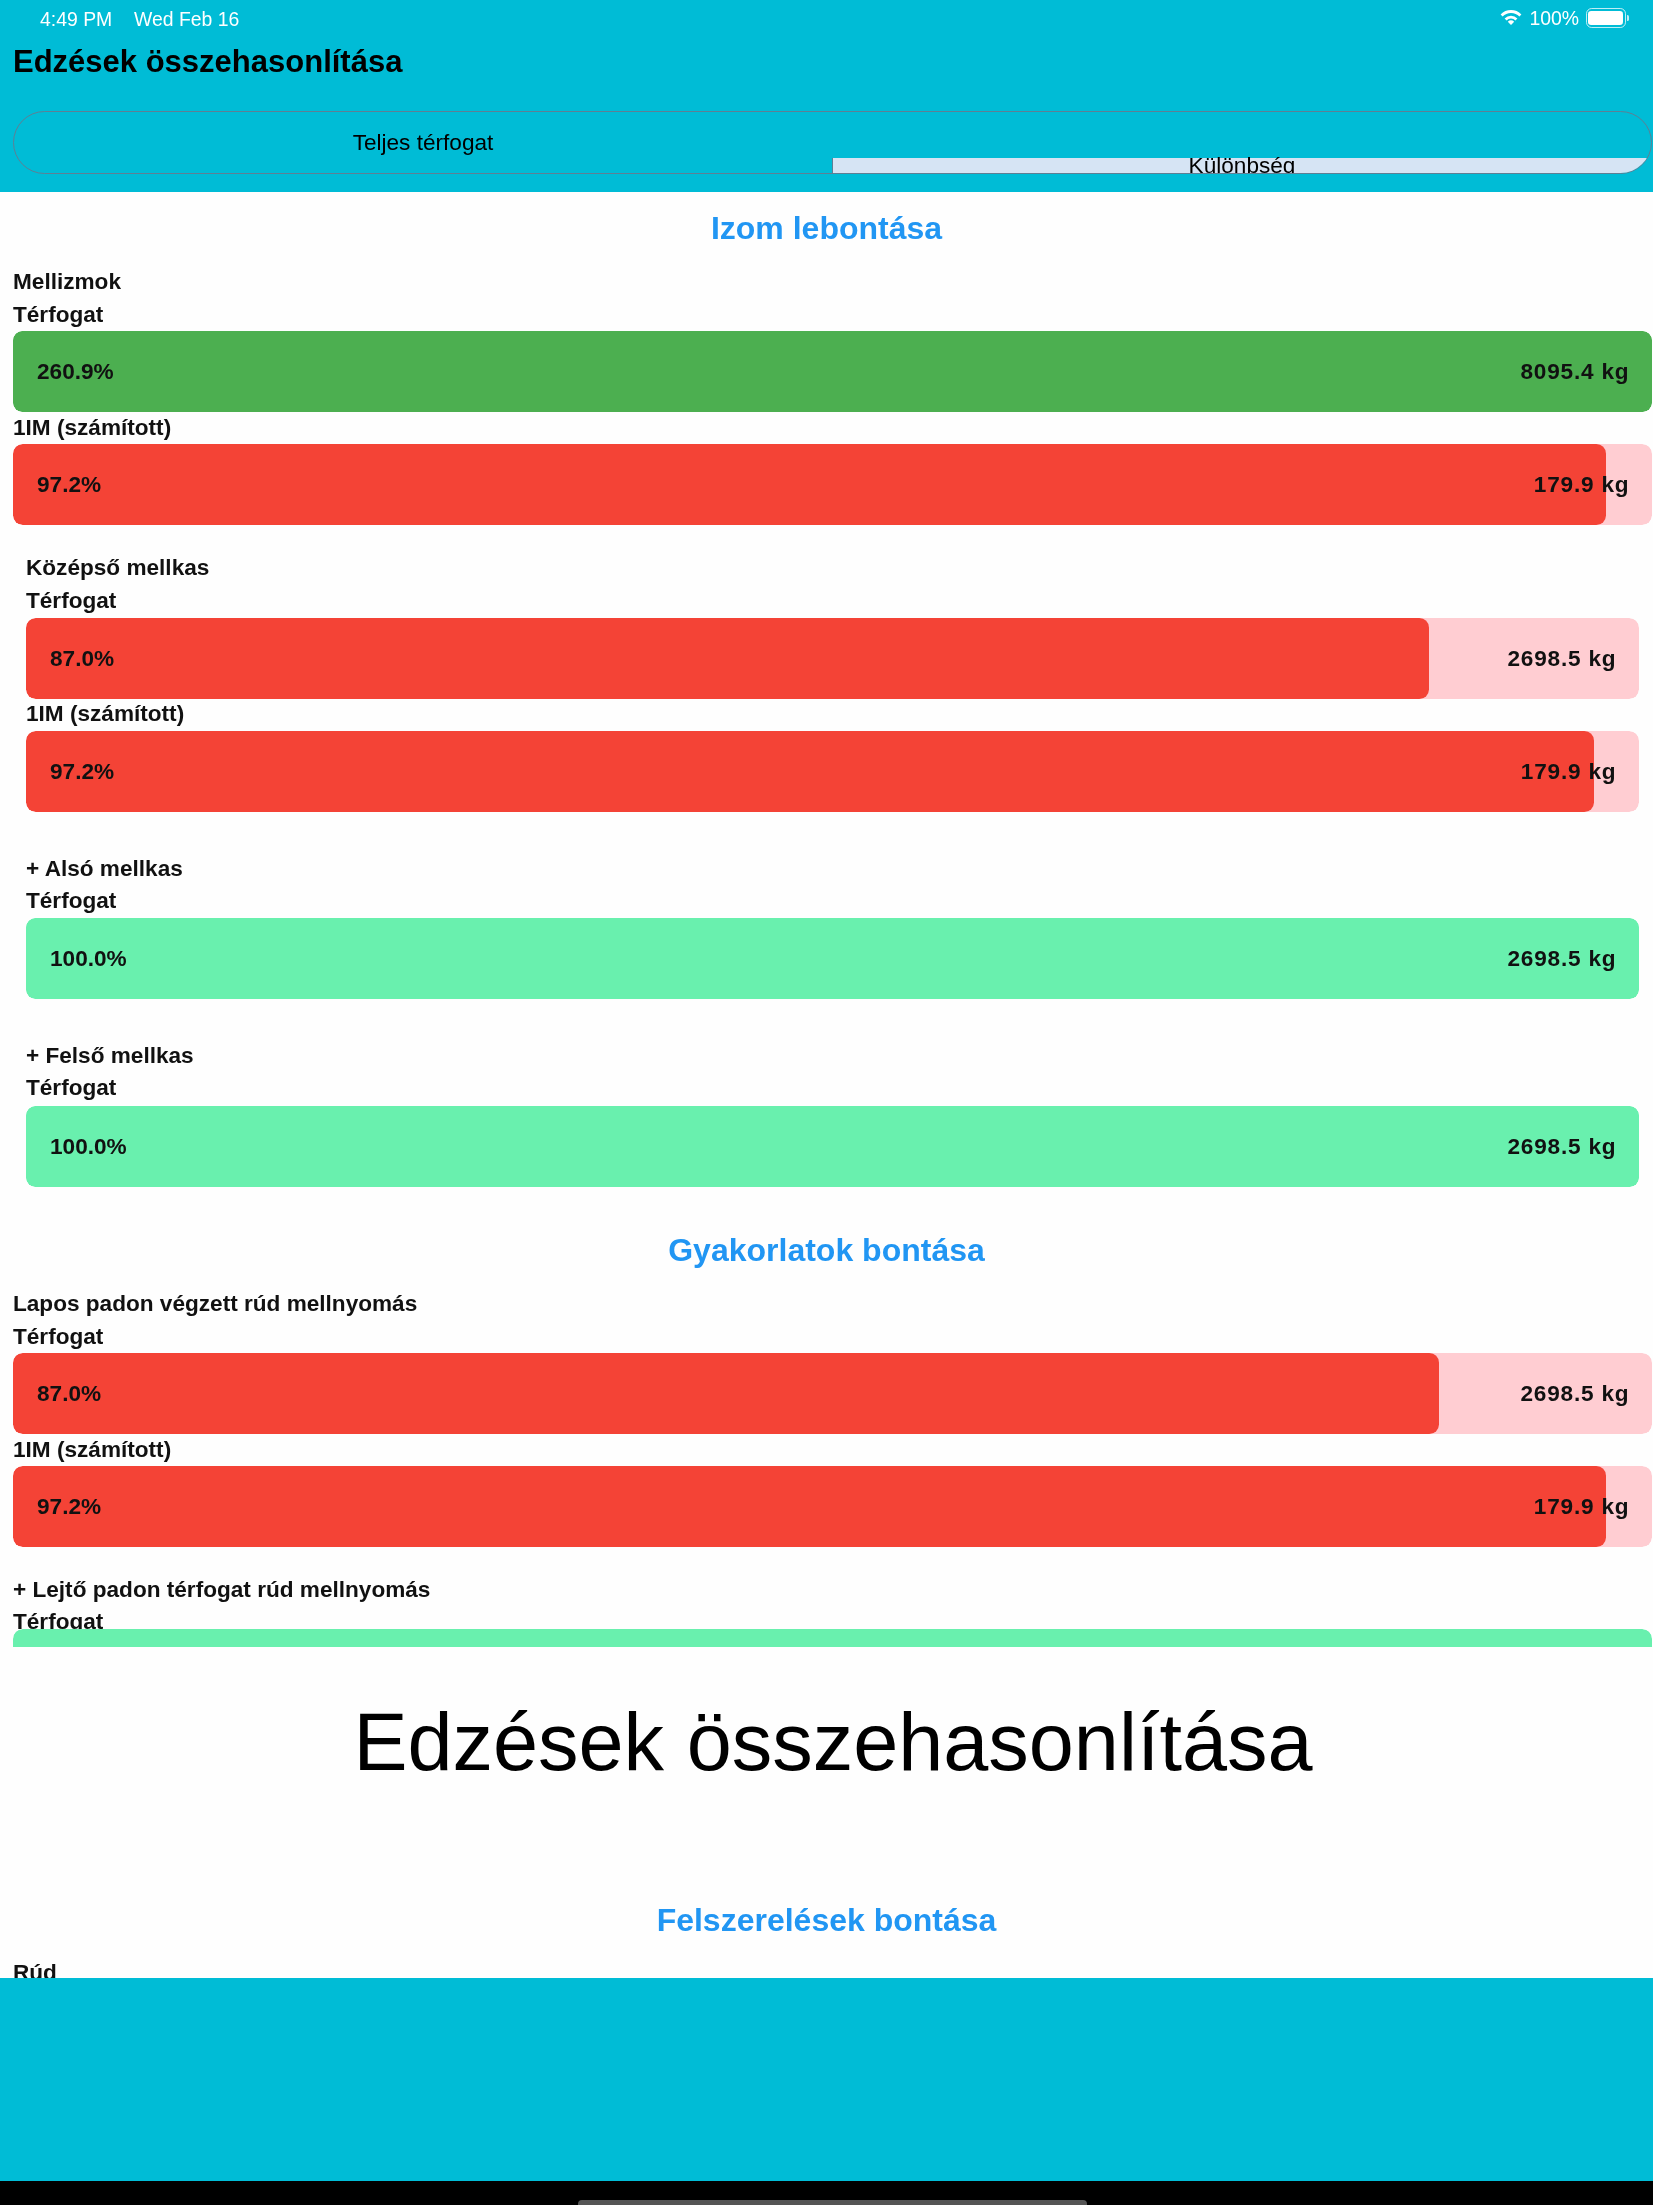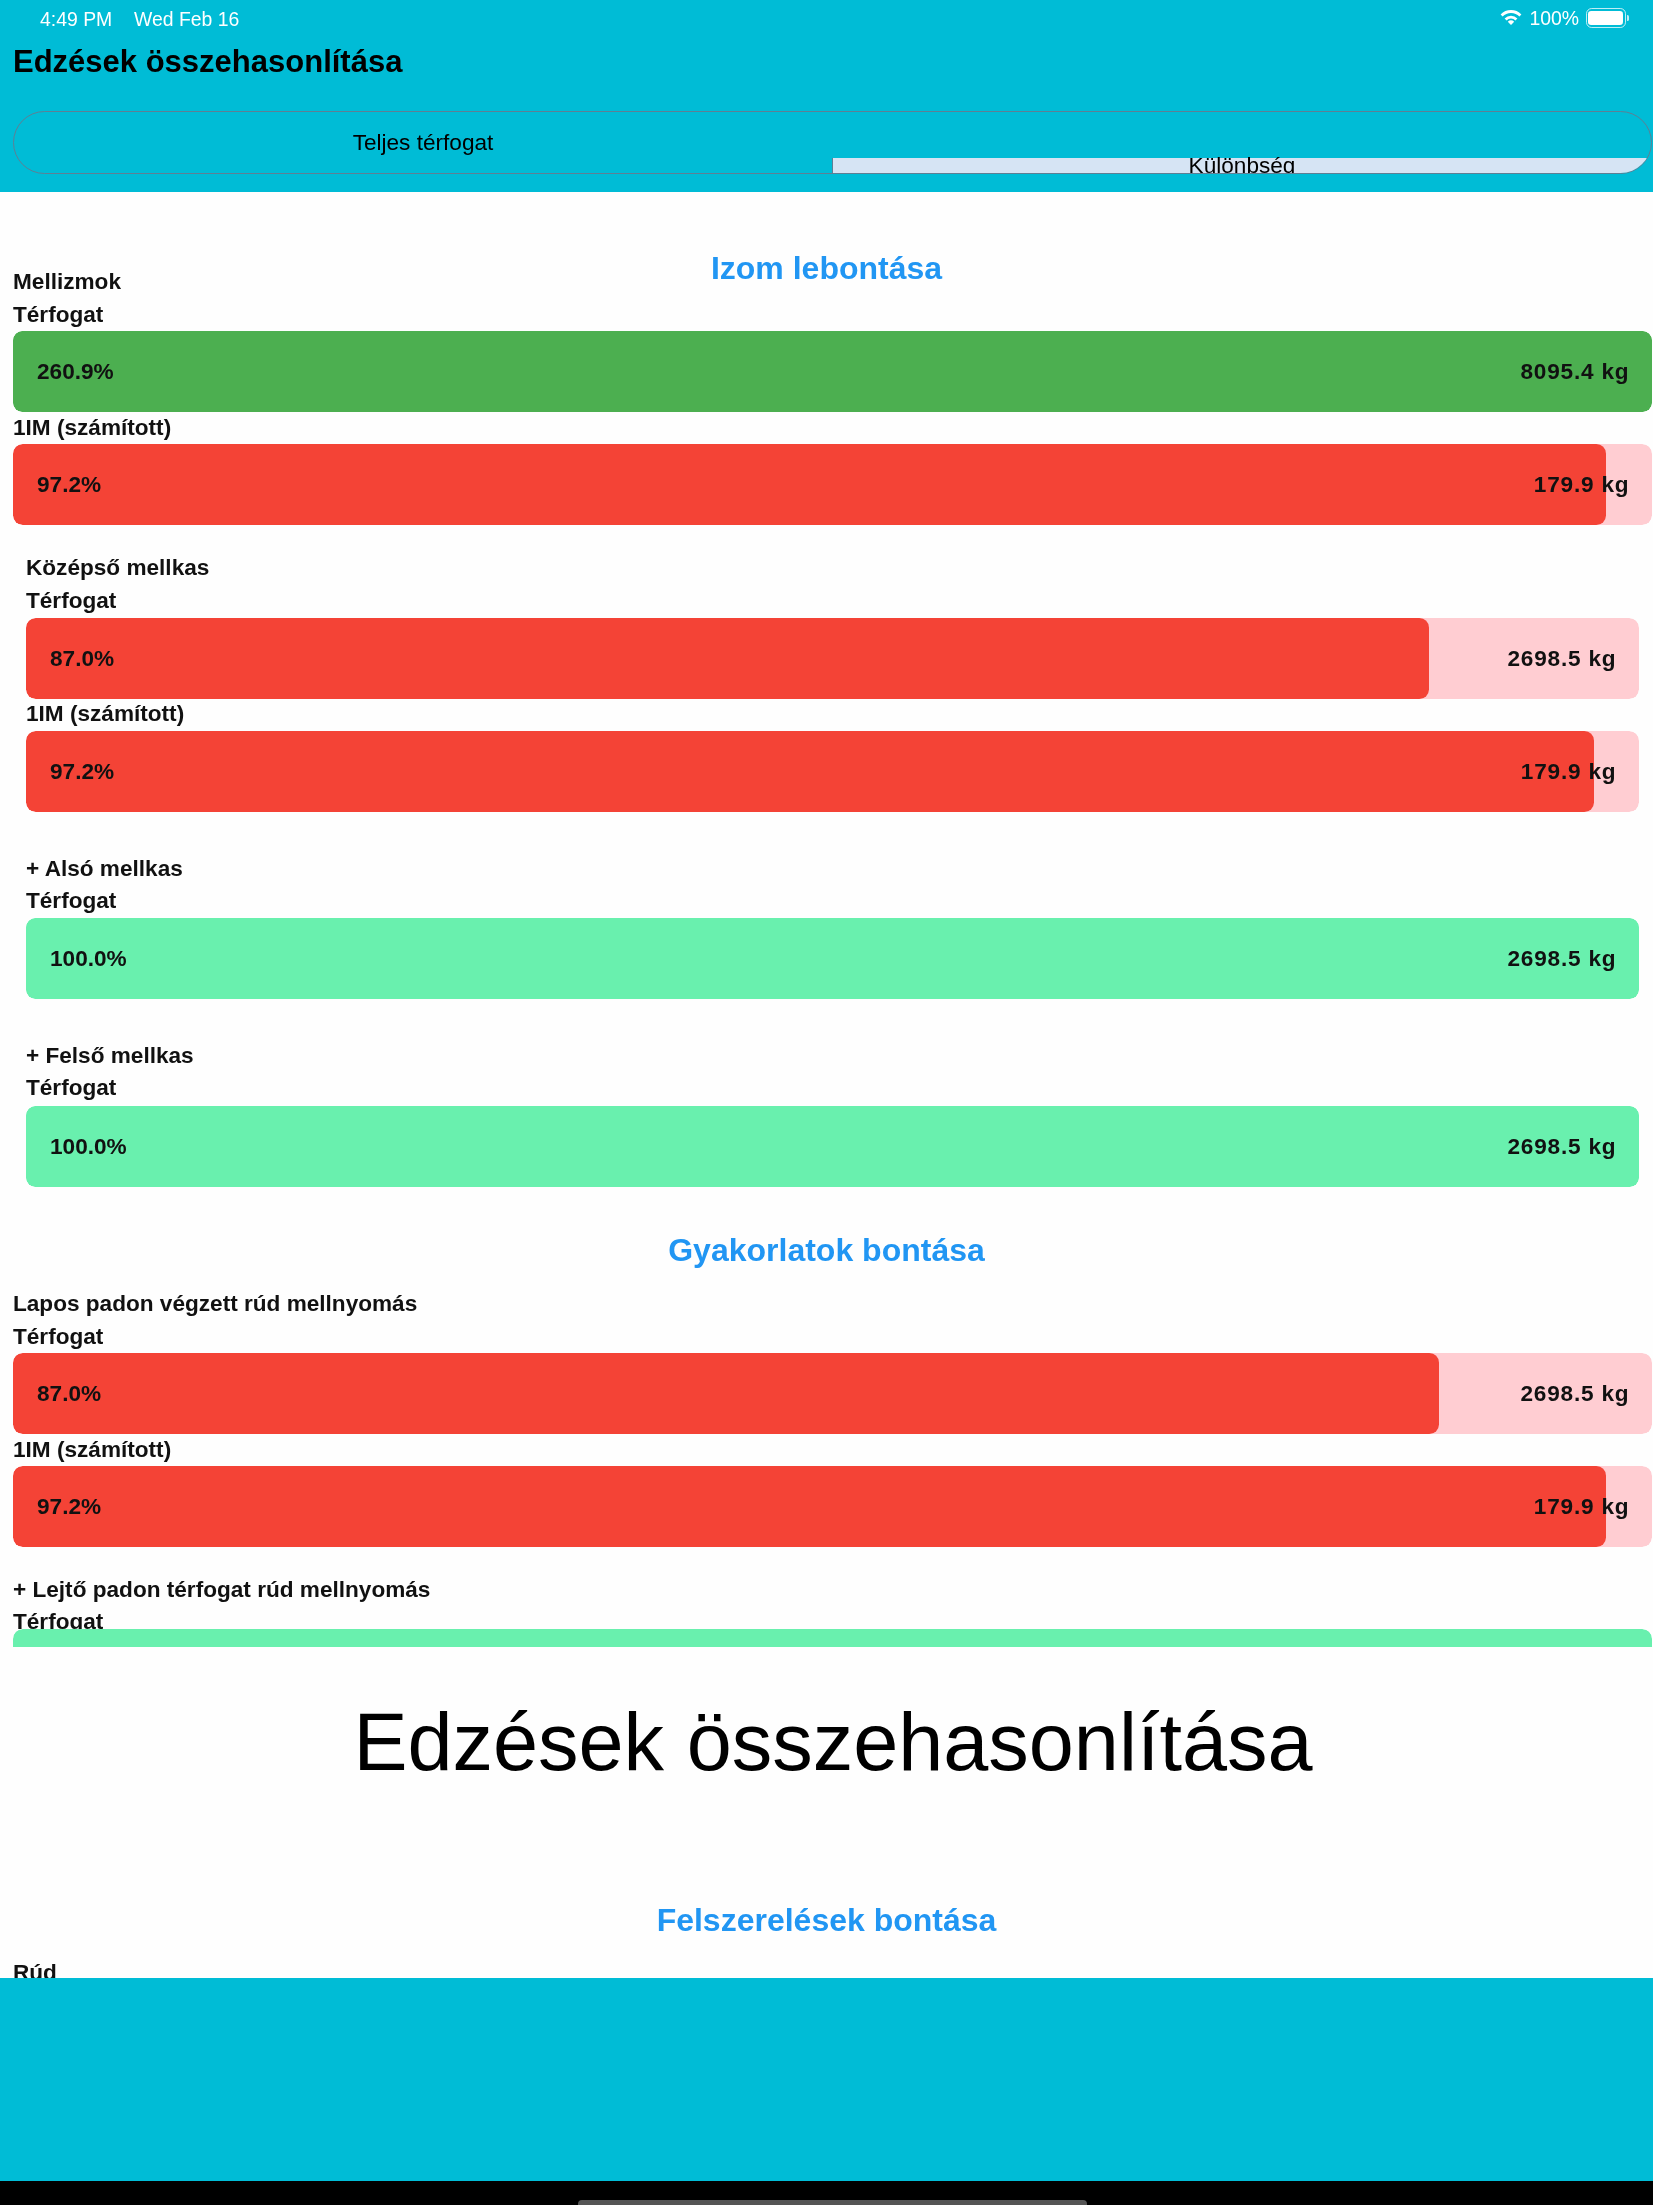--- a/index.html
+++ b/index.html
@@ -63,21 +63,21 @@
   <div class="page-title">Edzések összehasonlítása</div>
 
   <div class="segmented">
     <div class="segment">Teljes térfogat</div>
     <div class="segment selected">Különbség</div>
   </div>
 </div>
 
 <div class="content">
 
-  <div class="section-title" style="top:18px;margin-top:40px;">Izom lebontása</div>
+  <div class="section-title" style="top:18px;">Izom lebontása</div>
 
   <div class="label" style="left:13px; top:77px;">Mellizmok</div>
   <div class="label" style="left:13px; top:110px;">Térfogat</div>
   <div class="bar" style="left:13px; top:139px; width:1639px;">
     <div class="bar-track" style="background:#4caf50;"></div>
     <div class="bar-fill" style="width:100%; background:#4caf50;"></div>
     <span class="bar-pct">260.9%</span>
     <span class="bar-val">8095.4 kg</span>
   </div>
   <div class="label" style="left:13px; top:223px;">1IM (számított)</div>

